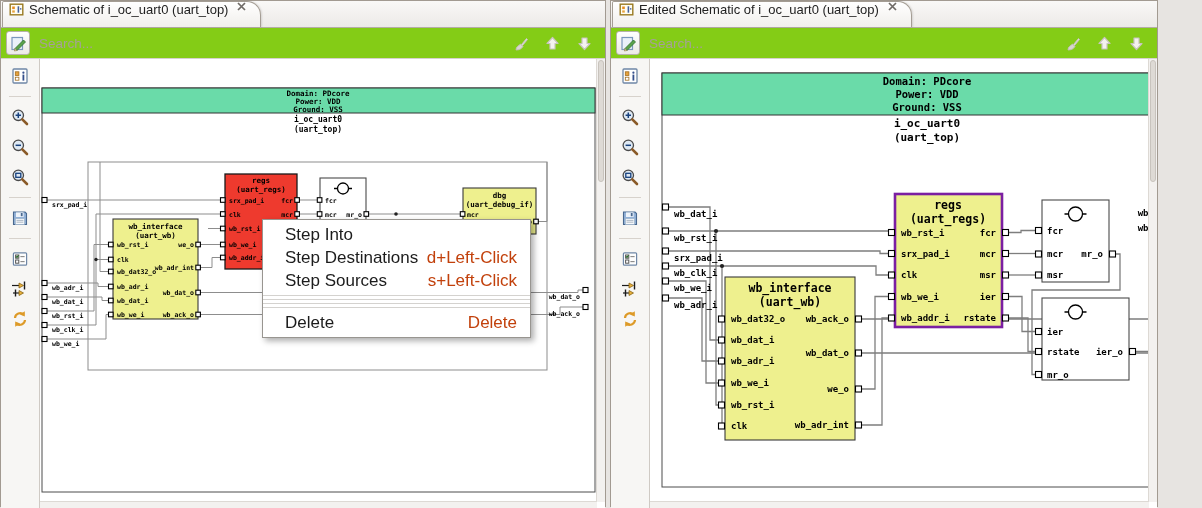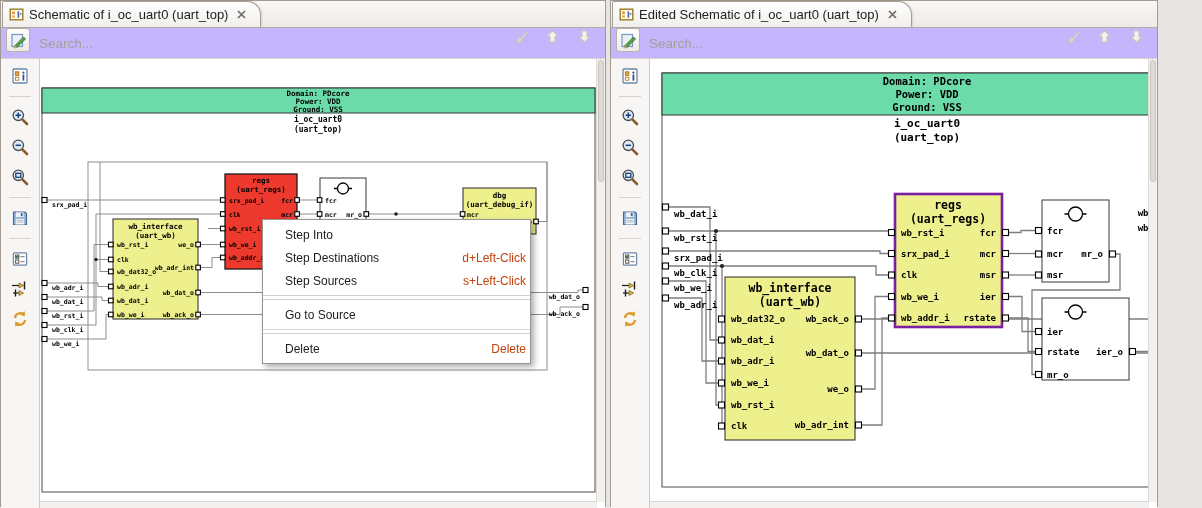--- a/index.html
+++ b/index.html
@@ -20,37 +20,37 @@
 
   
   .tabbar{
     height:26px;
     background:linear-gradient(#f9f8f7,#eceae7);
     border-bottom:1px solid #b4ada5;
     display:flex;align-items:flex-end;
     position:relative;
   }
   .tab{
-    display:inline-flex;align-items:center;gap:5px;
+    display:inline-flex;align-items:flex-start;gap:5px;
     height:25px;margin-left:1px;padding:0 14px 0 6px;
     background:linear-gradient(#ffffff,#f1efec);
     border:1px solid #a49d94;border-bottom:none;
     border-radius:2px 14px 0 0;
     font-size:13px;color:#222;
     box-shadow:1px 0 2px rgba(0,0,0,.12);
   }
   .tabicon{width:15px;height:15px;flex:0 0 auto;}
   .tabclose{margin-left:4px;display:inline-flex;}
   .tabclose svg{width:9px;height:9px;}
 
   
   .searchrow{
-    height:30px;background:#c4b5fd;
+    height:30px;background:#84cc16;
     border-bottom:1px solid #d6d2cd;
-    display:flex;
+    display:flex;align-items:center;
   }
   .searchbtn{
     width:24px;height:24px;margin-left:5px;
     border:1px solid #b7b1aa;border-radius:3px;
     background:linear-gradient(#ffffff,#eceae6);
     display:flex;align-items:center;justify-content:center;
     padding:0;
   }
   .searchbtn svg{width:17px;height:17px;}
   .searchinput{
@@ -117,22 +117,22 @@
 
   
   .menu{
     position:absolute;left:261px;top:218px;width:269px;
     background:#ffffff;border:1px solid #989590;
     box-shadow:3px 3px 6px rgba(0,0,0,.32);
     padding:3px 0;z-index:50;box-sizing:border-box;
   }
   .mi{
     display:flex;justify-content:space-between;align-items:center;
-    height:23px;padding:0 4px 0 22px;
-    font-size:12px;color:#1c1c1c;white-space:nowrap;
+    height:23px;padding:0 13px 0 22px;
+    font-size:17px;color:#1c1c1c;white-space:nowrap;
   }
   .mi .sc{color:#c2410c;}
   .mi.hl{background:#9e9e9e;color:#e3e3e3;}
   .msep{height:1px;background:#d4d2cf;margin:3px 0;}
 </style>
 </head>
 <body>
 
 <svg width="0" height="0" style="position:absolute" aria-hidden="true">
   <defs>
@@ -428,24 +428,20 @@
     <div class="mi">
       <span>Step Destinations</span>
       <span class="sc">d+Left-Click</span>
     </div>
     <div class="mi">
       <span>Step Sources</span>
       <span class="sc">s+Left-Click</span>
     </div>
     <div class="msep"></div>
     <div class="msep"></div>
-    <div class="mi">
-      <span>Go to Source</span>
-      <span class="sc"></span>
-    </div>
     <div class="msep"></div>
     <div class="msep"></div>
     <div class="mi">
       <span>Delete</span>
       <span class="sc">Delete</span>
     </div>
   </div>
 </section>
 
 <section class="panel" id="panel-right">

